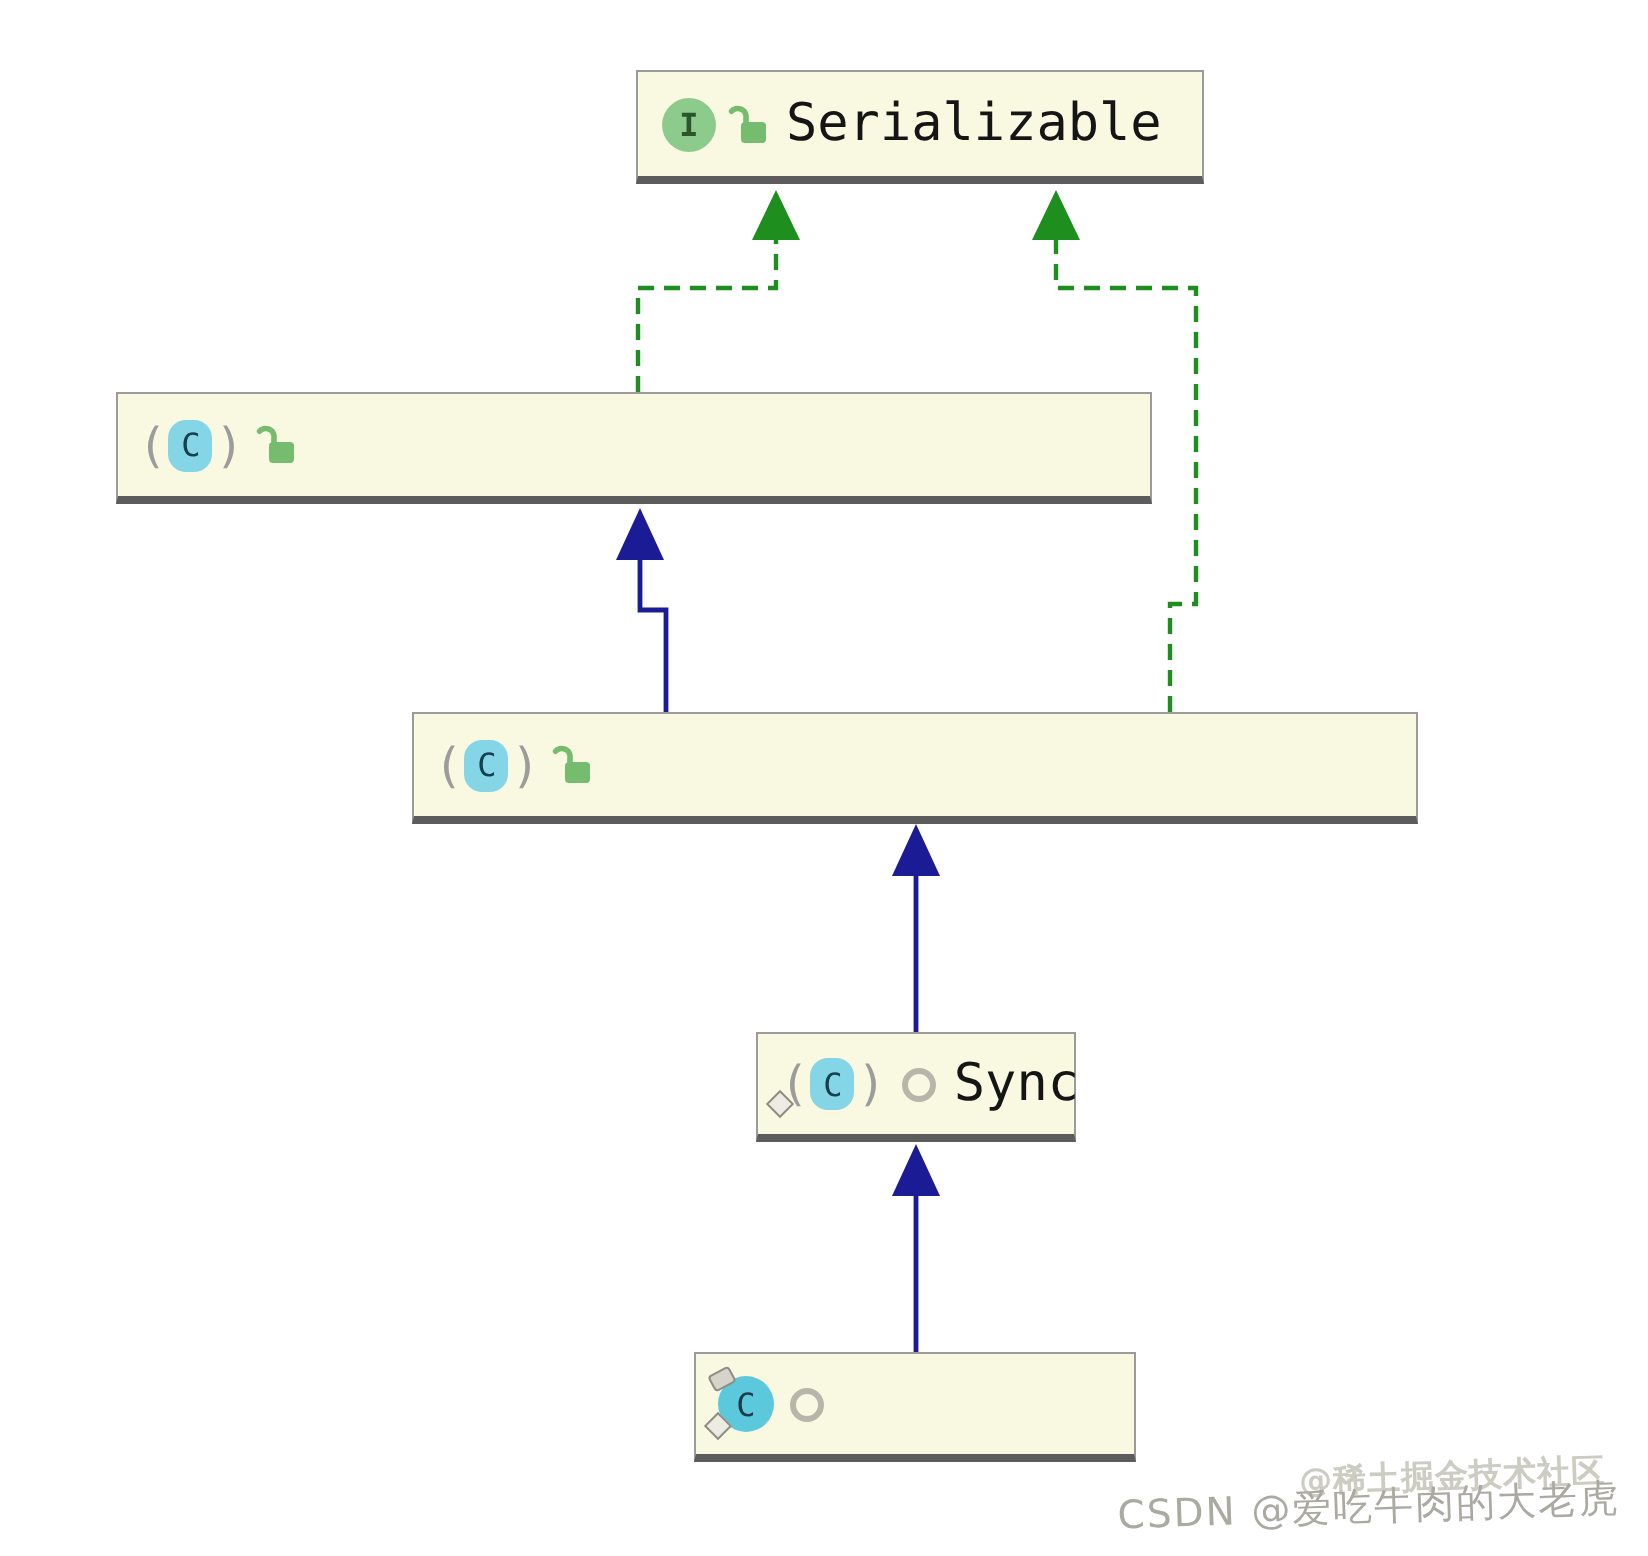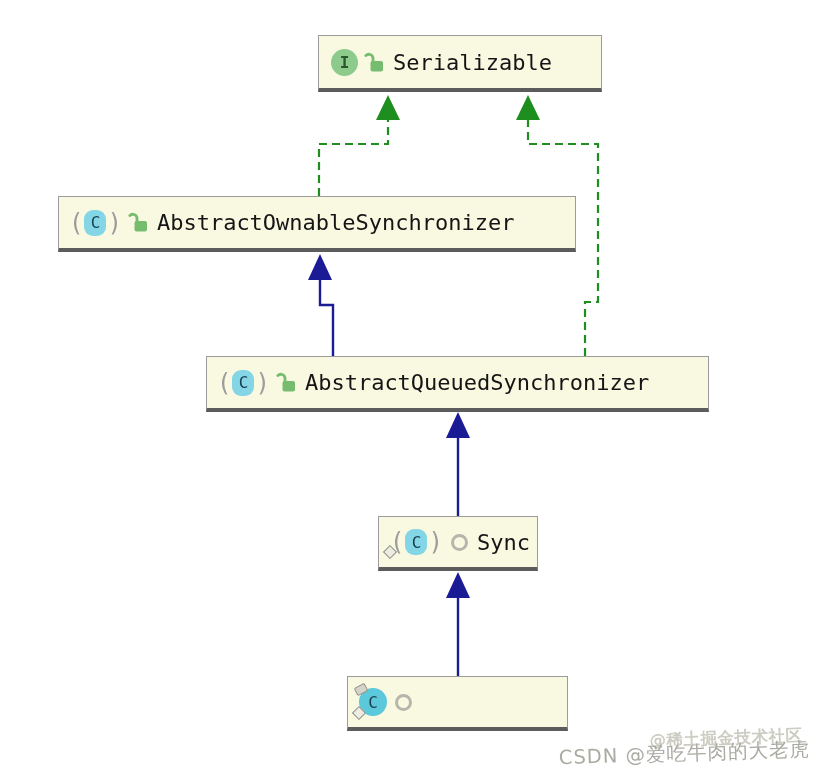--- a/index.html
+++ b/index.html
@@ -25,21 +25,21 @@
   .head-inh{fill:var(--c-inheritance);stroke:none;}
 
   .node{
     position:absolute;z-index:2;box-sizing:border-box;
     background:var(--c-node_bg);
     border:1.5px solid var(--c-node_border);
     border-bottom:4px solid var(--c-node_border_bottom);
     display:flex;align-items:center;
   }
   .node-label{
-    font-size:22px;color:#151515;margin-left:9px;white-space:nowrap;letter-spacing:0;
+    font-size:26px;color:#151515;margin-left:9px;white-space:nowrap;letter-spacing:0;
   }
   
   .icon-int{
     width:27px;height:27px;border-radius:50%;background:var(--c-icon_green);
     display:inline-flex;align-items:center;justify-content:center;flex:none;
     font-size:16px;font-weight:bold;color:#2c552e;
   }
   
   .icon-abs{display:inline-flex;align-items:center;position:relative;flex:none;}
   .paren{color:#9c9c9c;font-size:24px;line-height:26px;}
@@ -125,36 +125,34 @@
       <span class="paren">(</span>
       <span class="cbox">C</span>
       <span class="paren">)</span>
     </span>
     <span class="lock">
       <svg width="20" height="23" viewBox="0 0 20 23">
         <path d="M9 10 V6.8 A4.2 4.2 0 0 0 1.8 4.6" fill="none" stroke="#76BC6F" stroke-width="2.8" stroke-linecap="round"></path>
         <rect x="6.5" y="10" width="12.5" height="10.5" rx="2" fill="#76BC6F"></rect>
       </svg>
     </span>
-    <span class="node-label">AbstractOwnableSynchronizer</span>
   </div>
 
   <div class="node" style="left:206px;top:356px;width:503px;height:56px;padding-left:10px;">
     <span class="icon-abs">
       <span class="paren">(</span>
       <span class="cbox">C</span>
       <span class="paren">)</span>
     </span>
     <span class="lock">
       <svg width="20" height="23" viewBox="0 0 20 23">
         <path d="M9 10 V6.8 A4.2 4.2 0 0 0 1.8 4.6" fill="none" stroke="#76BC6F" stroke-width="2.8" stroke-linecap="round"></path>
         <rect x="6.5" y="10" width="12.5" height="10.5" rx="2" fill="#76BC6F"></rect>
       </svg>
     </span>
-    <span class="node-label">AbstractQueuedSynchronizer</span>
   </div>
 
   <div class="node" style="left:378px;top:516px;width:160px;height:55px;padding-left:11px;">
     <span class="icon-abs">
       <span class="paren">(</span>
       <span class="cbox">C</span>
       <span class="paren">)</span>
       <span class="diamond"></span>
     </span>
     <span class="ring"></span>

